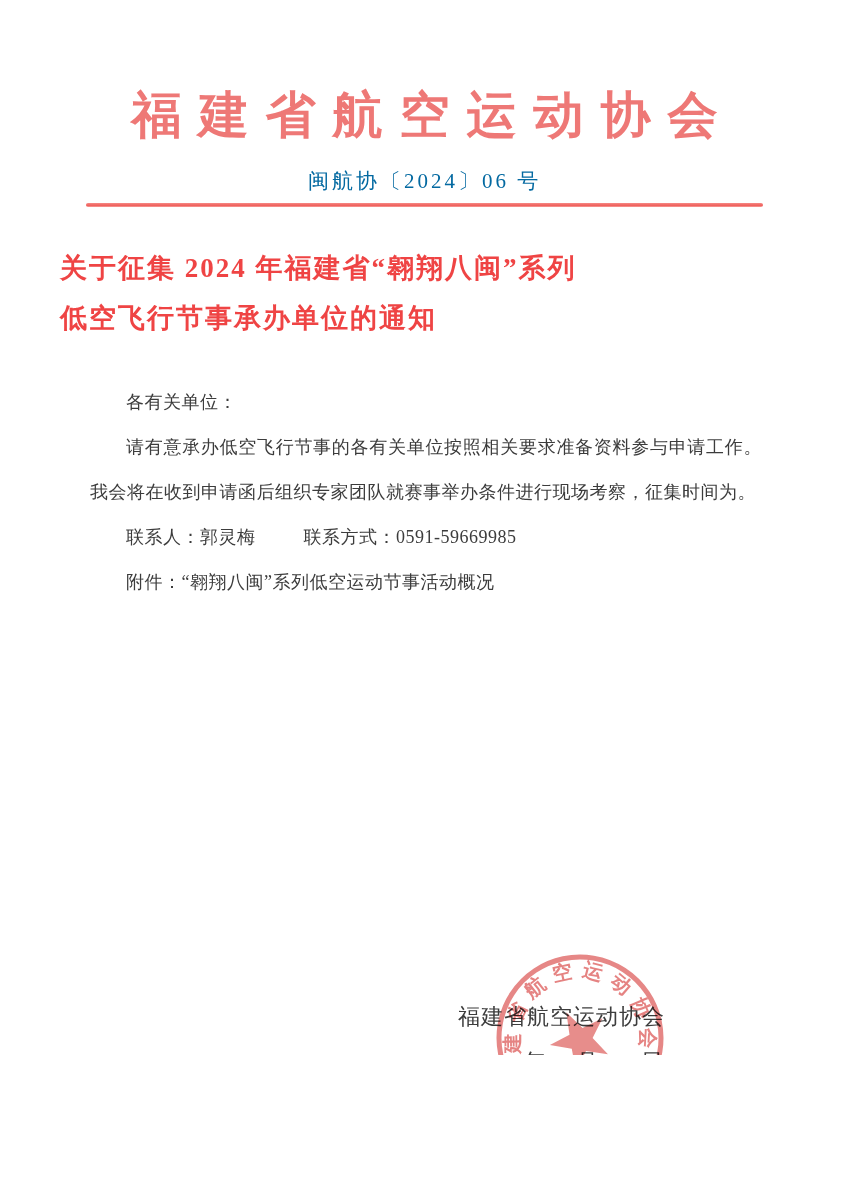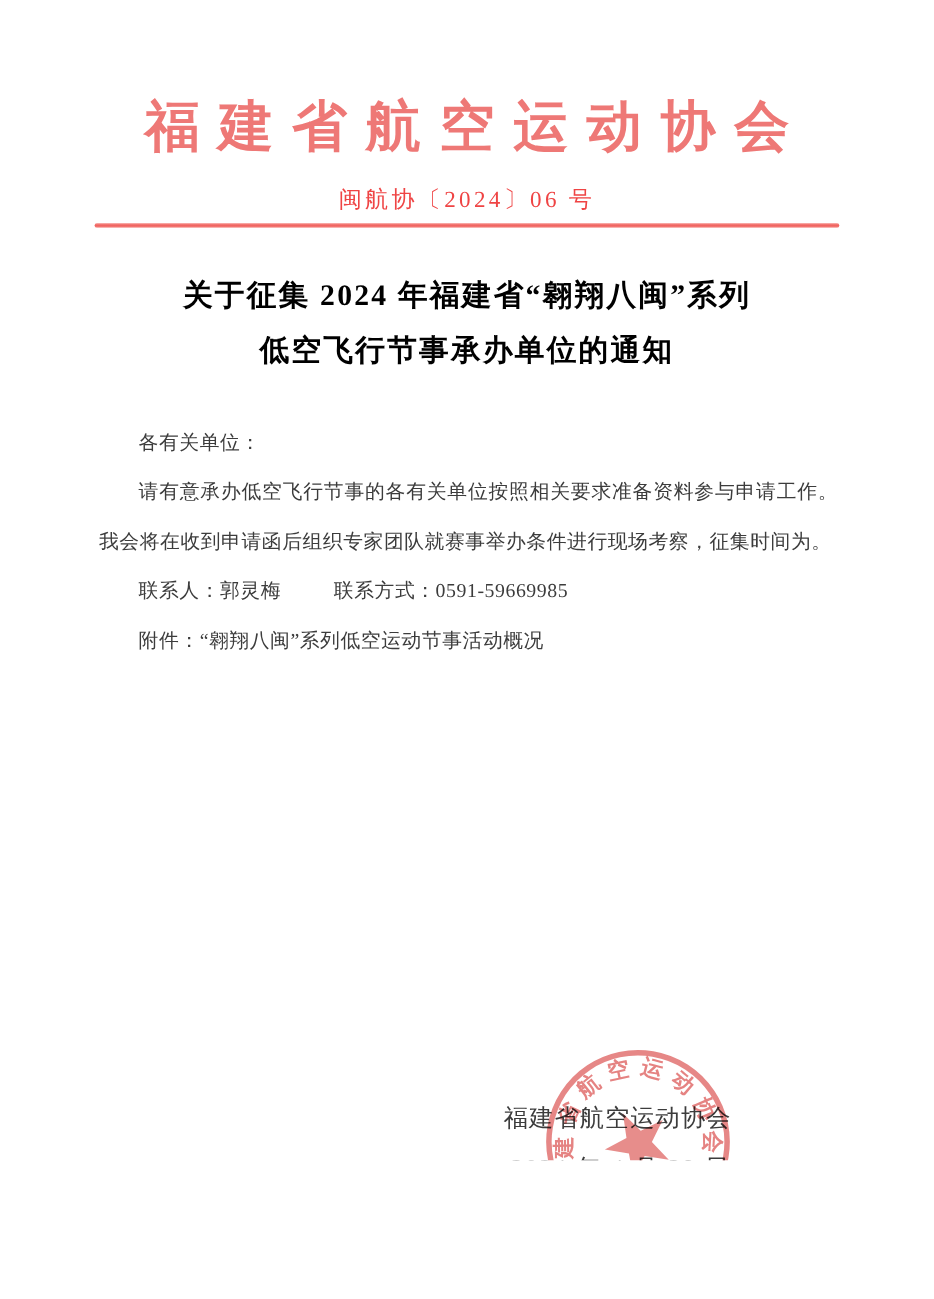--- a/index.html
+++ b/index.html
@@ -21,37 +21,36 @@
     letter-spacing:17px;
     text-indent:17px;
     color:#ee7876;
   }
   .doc-number {
     position:absolute; top:166px; left:0; right:0;
     text-align:center;
     font-size:21px;
     line-height:30px;
     letter-spacing:3px;
-    color:#ef4444;
+    color:#0369a1;
     font-family:Liberation Serif, serif;
   }
   .red-rule {
     position:absolute; top:203px; left:86px; right:86px;
     height:4px;
     background:linear-gradient(to bottom,#f58a86,#ef5f5b 60%,#f7a09c);
     border-radius:2px;
   }
   .doc-title {
     position:absolute; top:243px; left:60px; right:60px;
-    text-align:center;
     font-weight:bold;
     font-size:27px;
     line-height:50px;
     letter-spacing:2px;
-    color:#000000;
+    color:#ef4444;
   }
   .body-block {
     position:absolute; top:380px; left:90px; right:87px;
     font-size:18px;
     line-height:45px;
     text-align:justify;
     letter-spacing:0.5px;
   }
   .body-block p { margin:0; text-indent:2em; }
   .salutation { text-indent:0; }

